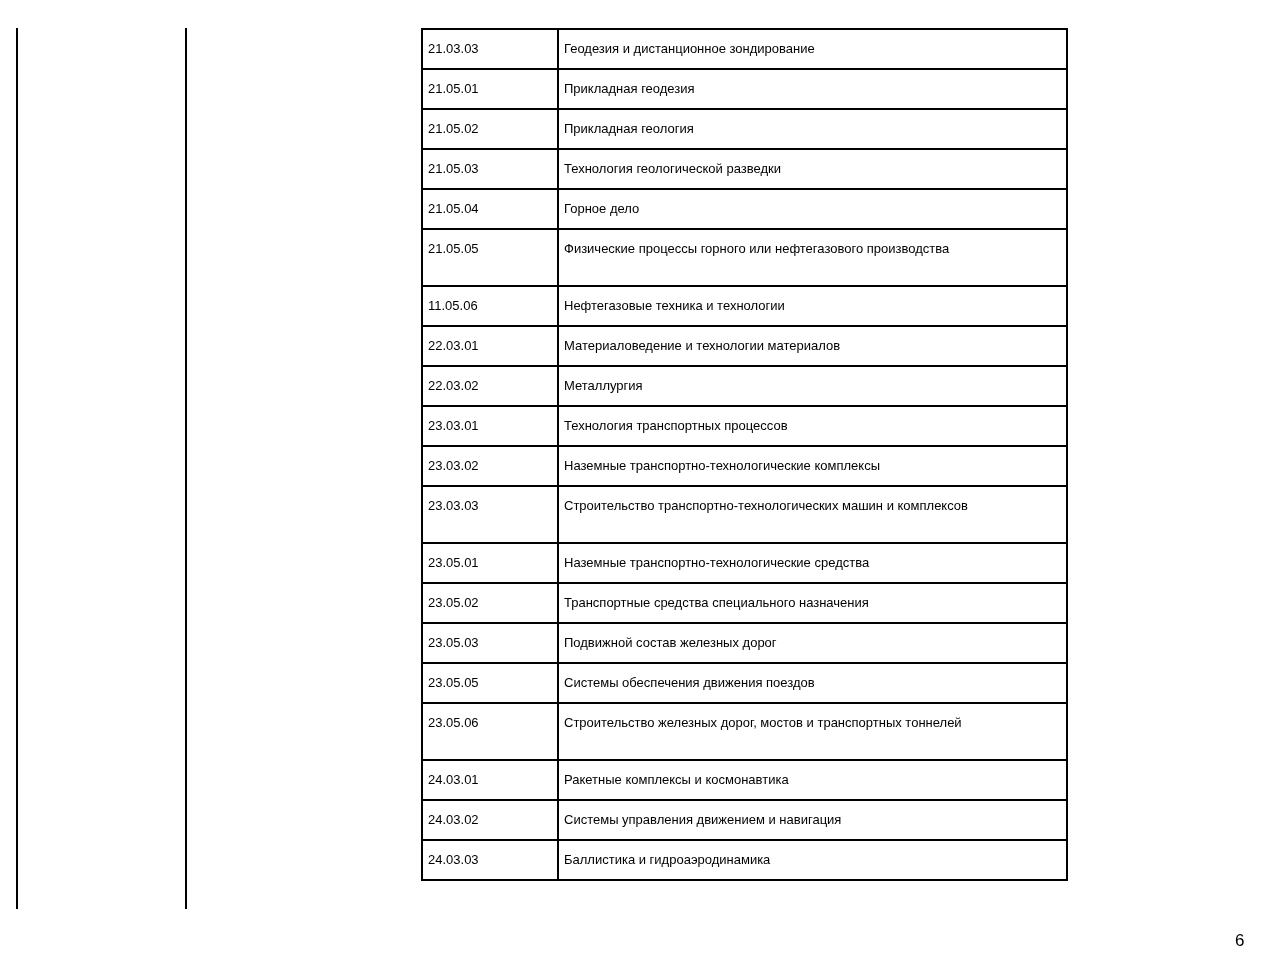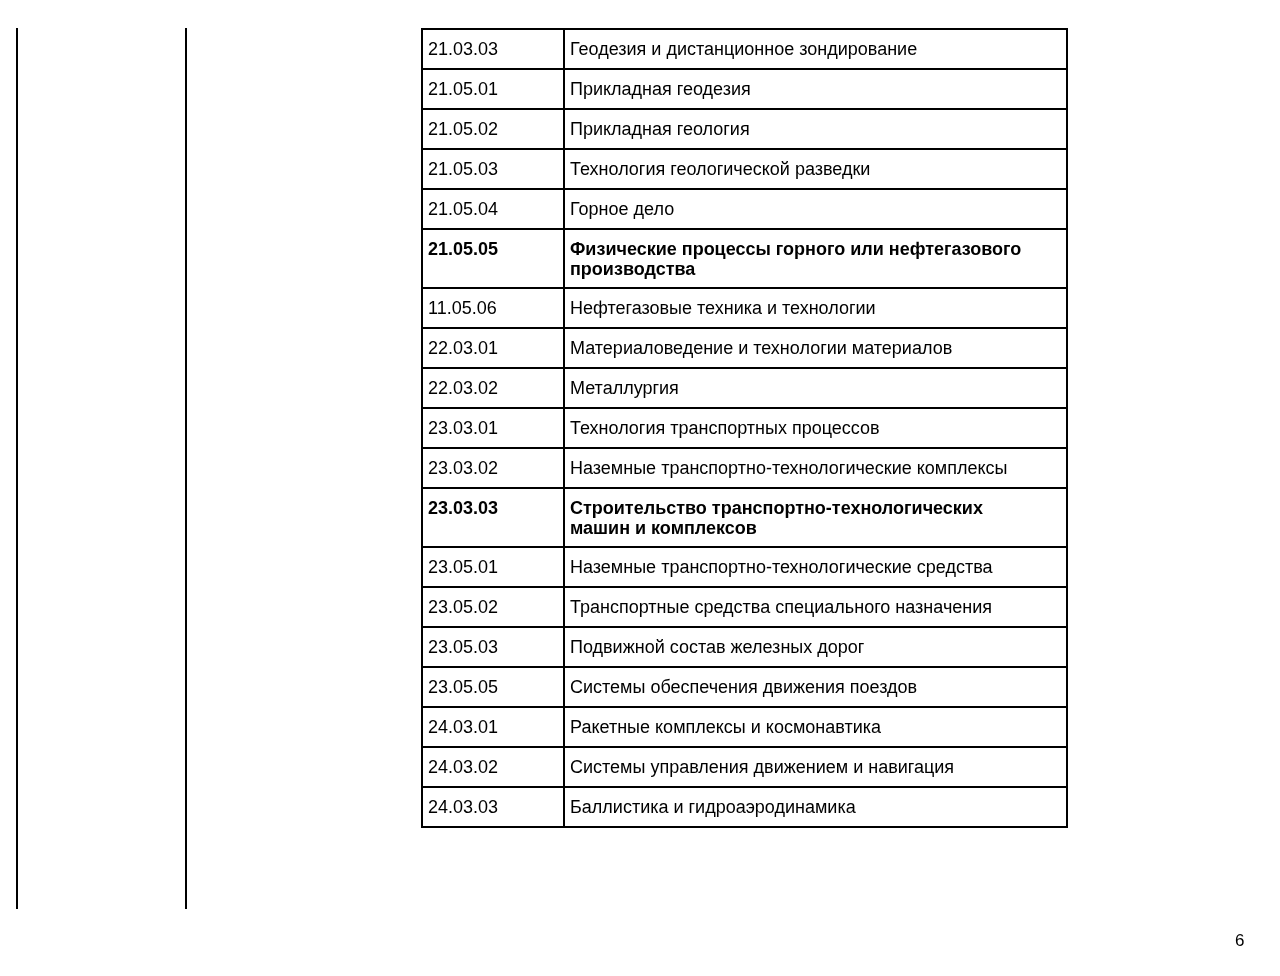--- a/index.html
+++ b/index.html
@@ -28,28 +28,28 @@
     table.spec {
       position: absolute;
       left: 421px;
       top: 28px;
       width: 647px;
       border-collapse: collapse;
       table-layout: fixed;
     }
     table.spec td {
       border: 2px solid #000;
-      font-size: 18px;
+      font-size: 13px;
       line-height: 20px;
       vertical-align: top;
-      padding: 9px 23px 9px 5px;
+      padding: 9px 17px 9px 5px;
       height: 18px;
     }
     table.spec td.code { width: 112px; }
-    table.spec tr.tall td { height: 38px; padding-top: 9px; padding-bottom: 8px; font-weight: bold; }
+    table.spec tr.tall td { height: 38px; padding-top: 9px; padding-bottom: 8px; }
 
     .page-number {
       position: absolute;
       left: 1235px;
       top: 931px;
       font-size: 17px;
       font-family: "Liberation Sans", sans-serif;
     }
   </style>
 </head>
@@ -117,20 +117,24 @@
       <td>Транспортные средства специального назначения</td>
     </tr>
     <tr>
       <td class="code">23.05.03</td>
       <td>Подвижной состав железных дорог</td>
     </tr>
     <tr>
       <td class="code">23.05.05</td>
       <td>Системы обеспечения движения поездов</td>
     </tr>
+    <tr class="tall">
+      <td class="code">23.05.06</td>
+      <td>Строительство железных дорог, мостов и транспортных тоннелей</td>
+    </tr>
     <tr>
       <td class="code">24.03.01</td>
       <td>Ракетные комплексы и космонавтика</td>
     </tr>
     <tr>
       <td class="code">24.03.02</td>
       <td>Системы управления движением и навигация</td>
     </tr>
     <tr>
       <td class="code">24.03.03</td>

